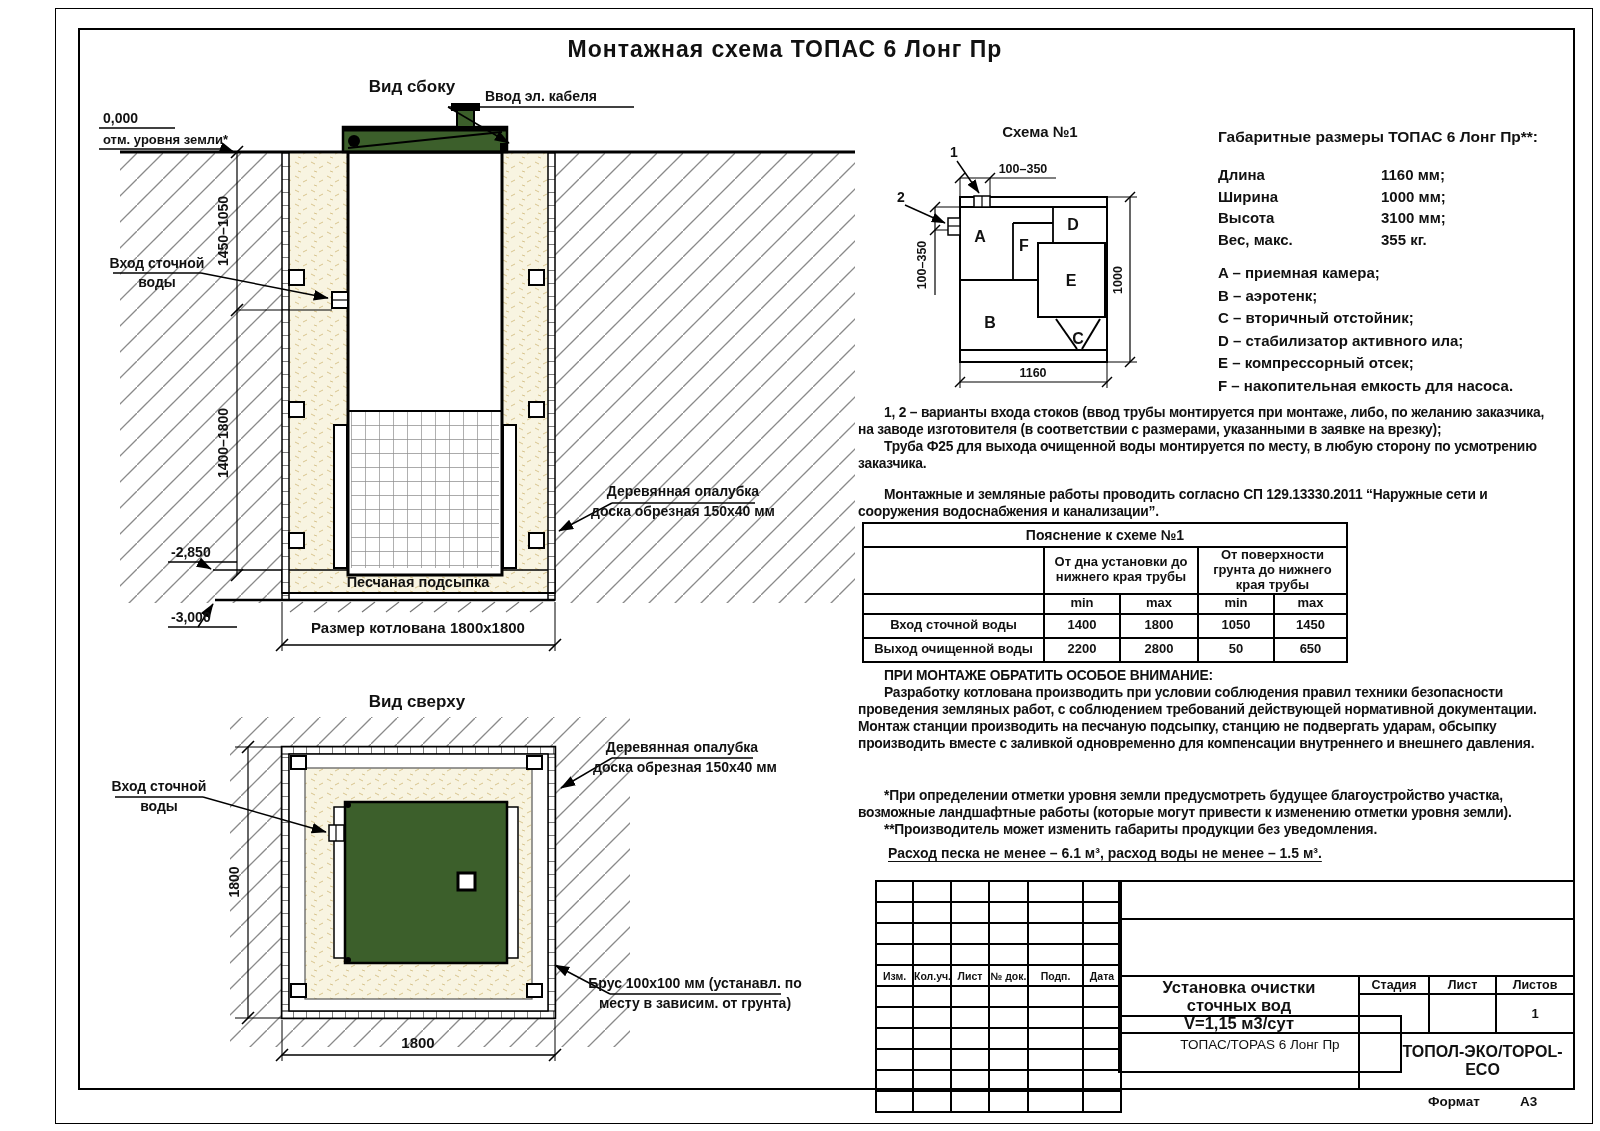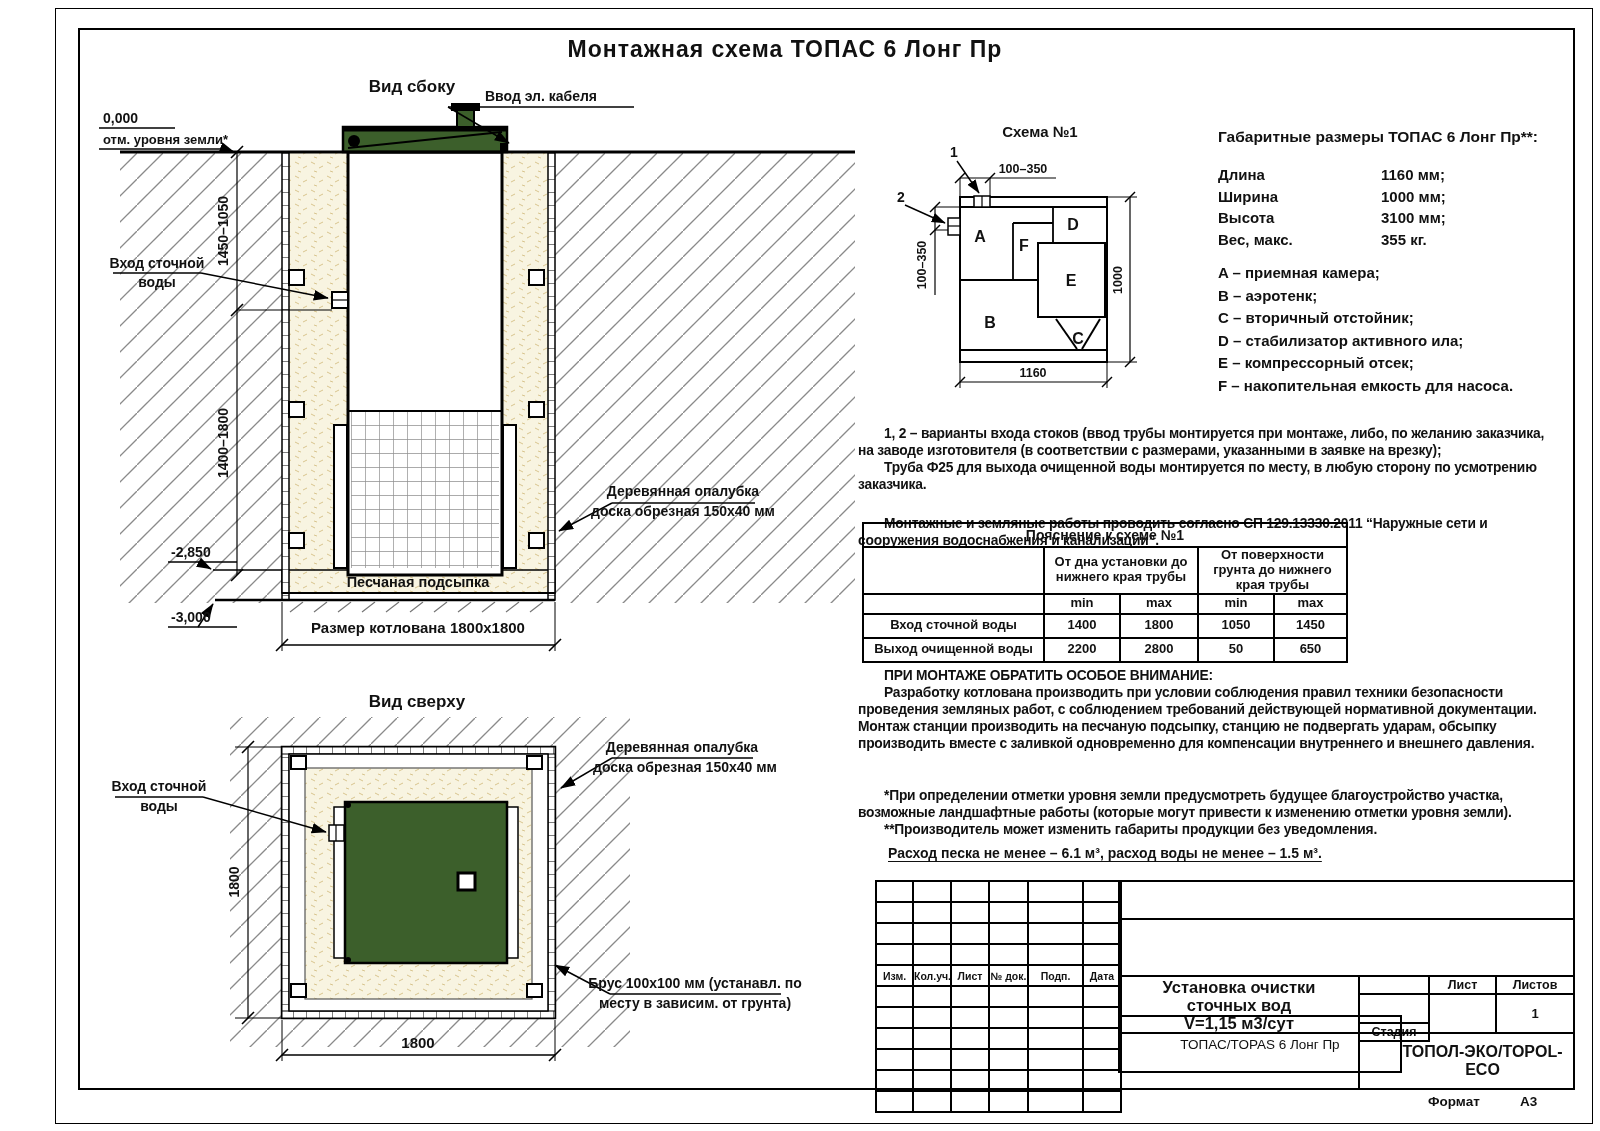--- a/index.html
+++ b/index.html
@@ -12,23 +12,23 @@
   svg text{font-family:"Liberation Sans",sans-serif;font-weight:bold;fill:#111;}
 
   
   #specs{left:1195px;top:128px;width:360px;}
   #specs .sp-title{font-size:15.5px;font-weight:bold;margin:0 0 20px 23px;}
   .sp-row{margin-left:23px;height:21.5px;font-size:15px;font-weight:bold;}
   .sp-row .sp-val{position:absolute;left:163px;}
   #legend{margin-top:12px;}
   .lg-line{margin-left:23px;height:22.5px;font-size:15px;font-weight:bold;}
 
-  #notes{left:858px;top:425px;width:694px;}
+  #notes{left:858px;top:404px;width:694px;}
   .para{font-size:13.8px;line-height:17px;font-weight:bold;letter-spacing:-0.2px;text-indent:26px;margin:0;}
-  #notes .p3{margin-top:22px;}
+  #notes .p3{margin-top:14px;}
 
   #pipe-table{left:862px;top:522px;border-collapse:collapse;table-layout:fixed;}
   #pipe-table td{border:2px solid #000;text-align:center;vertical-align:middle;
                  font-size:13px;font-weight:bold;padding:0 2px;line-height:1.15;}
   #pipe-table .tt{font-size:14px;height:22px;}
   #pipe-table .grp{height:38px;}
   #pipe-table .mm{height:20px;}
   #pipe-table .dr{height:24px;}
 
   #attention{left:858px;top:667px;width:700px;}
@@ -584,21 +584,21 @@
     <div class="tb-cell" style="left:243px;top:0;width:457px;height:40px;"></div>
     <div class="tb-cell" style="left:243px;top:38px;width:457px;height:59px;"></div>
 
     <div class="tb-cell tb-center" style="left:243px;top:95px;width:242px;height:59px;">
       <div>
         <div class="doc-title">Установка очистки</div>
         <div class="doc-title">сточных вод</div>
         <div class="doc-title">V=1,15 м3/сут</div>
       </div>
     </div>
-    <div class="tb-cell tb-center small-h" style="left:483px;top:95px;width:72px;height:20px;margin-top:47px;">Стадия</div>
+    <div class="tb-cell tb-center small-h" style="left:483px;top:95px;width:72px;height:20px;">Стадия</div>
     <div class="tb-cell tb-center small-h" style="left:553px;top:95px;width:69px;height:20px;">Лист</div>
     <div class="tb-cell tb-center small-h" style="left:620px;top:95px;width:80px;height:20px;">Листов</div>
     <div class="tb-cell tb-center" style="left:483px;top:113px;width:72px;height:41px;"></div>
     <div class="tb-cell tb-center" style="left:553px;top:113px;width:69px;height:41px;"></div>
     <div class="tb-cell tb-center" style="left:620px;top:113px;width:80px;height:41px;font-size:13px;font-weight:bold;">1</div>
 
     <div class="tb-cell tb-center" style="left:243px;top:135px;width:284px;height:58px;font-size:13.5px;font-weight:normal;">ТОПАС/TOPAS 6 Лонг Пр</div>
     <div class="tb-cell tb-center" style="left:483px;top:152px;width:217px;height:58px;font-size:16px;font-weight:bold;padding-left:32px;">ТОПОЛ-ЭКО/TOPOL-ECO</div>
   </div>
 

